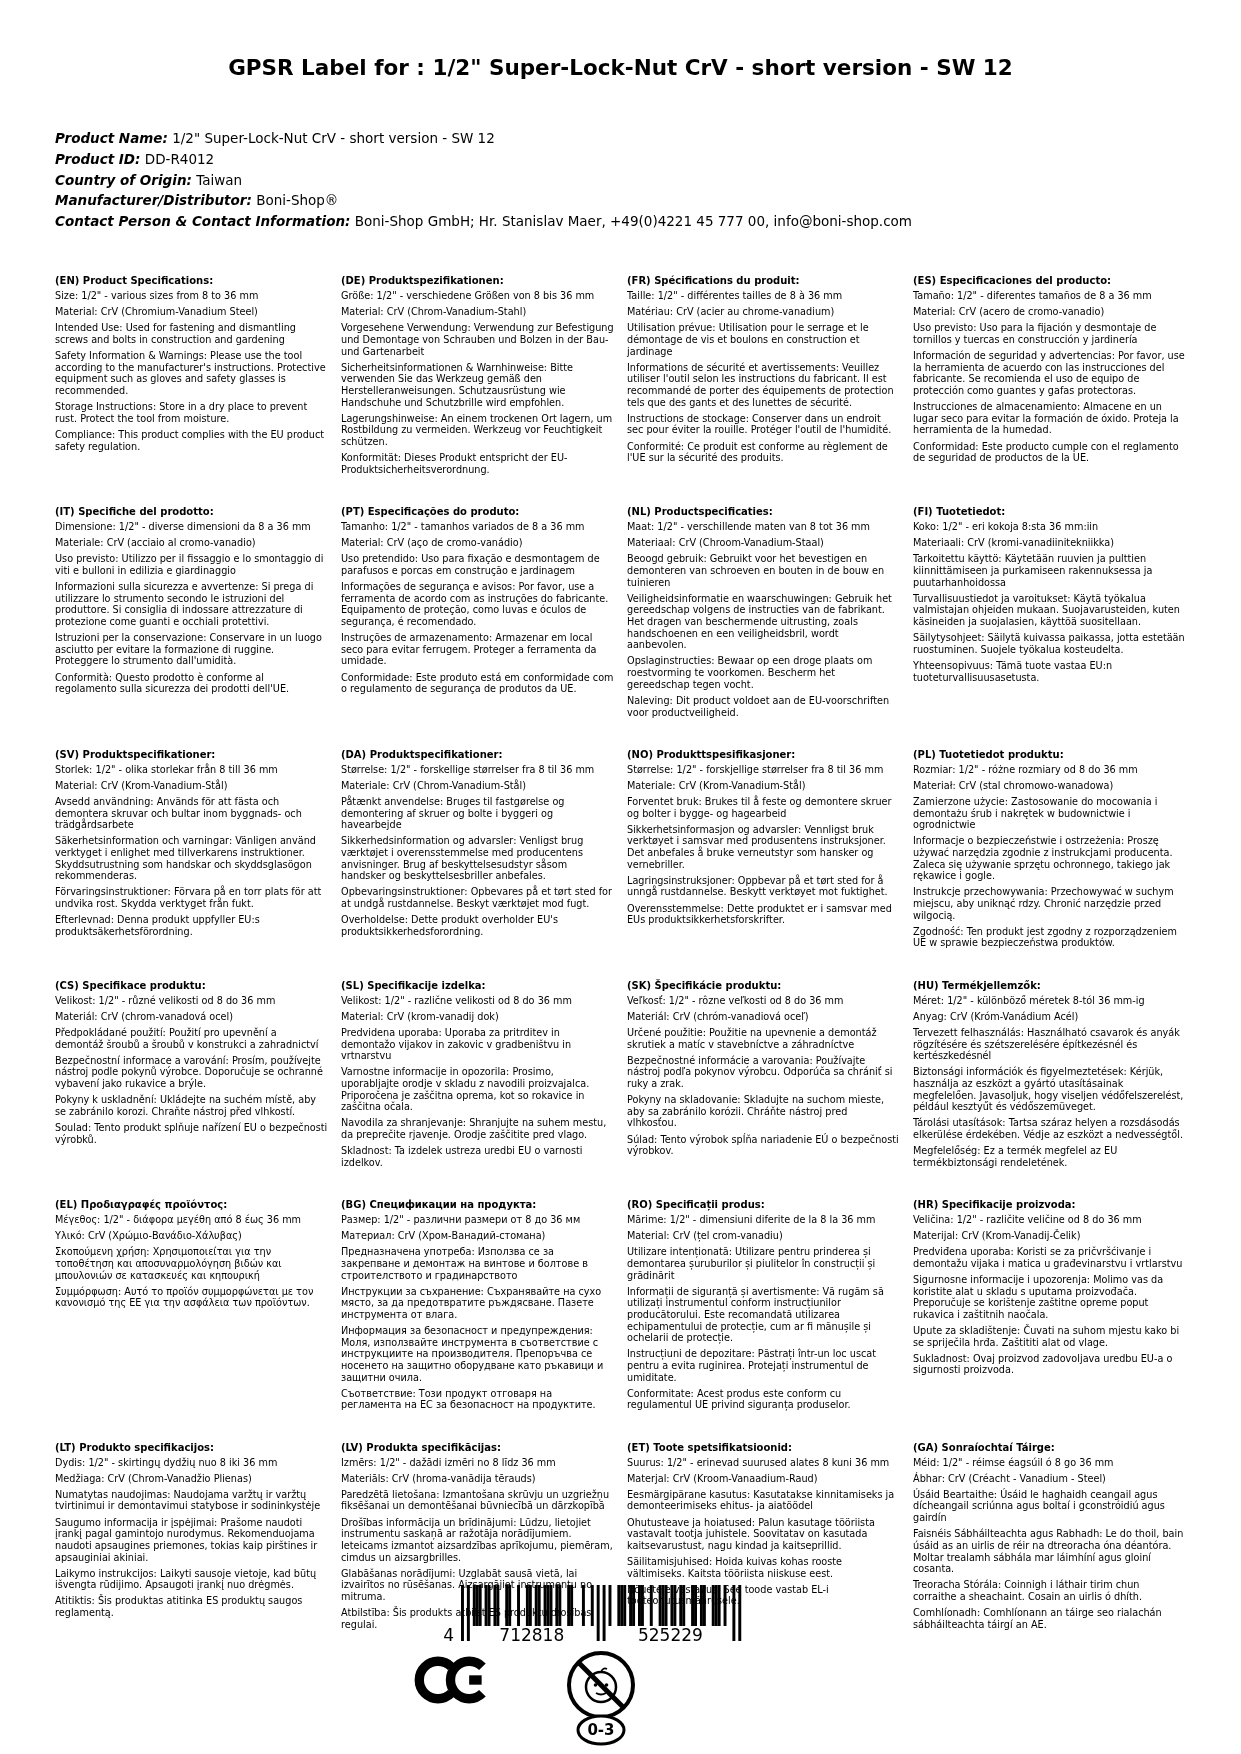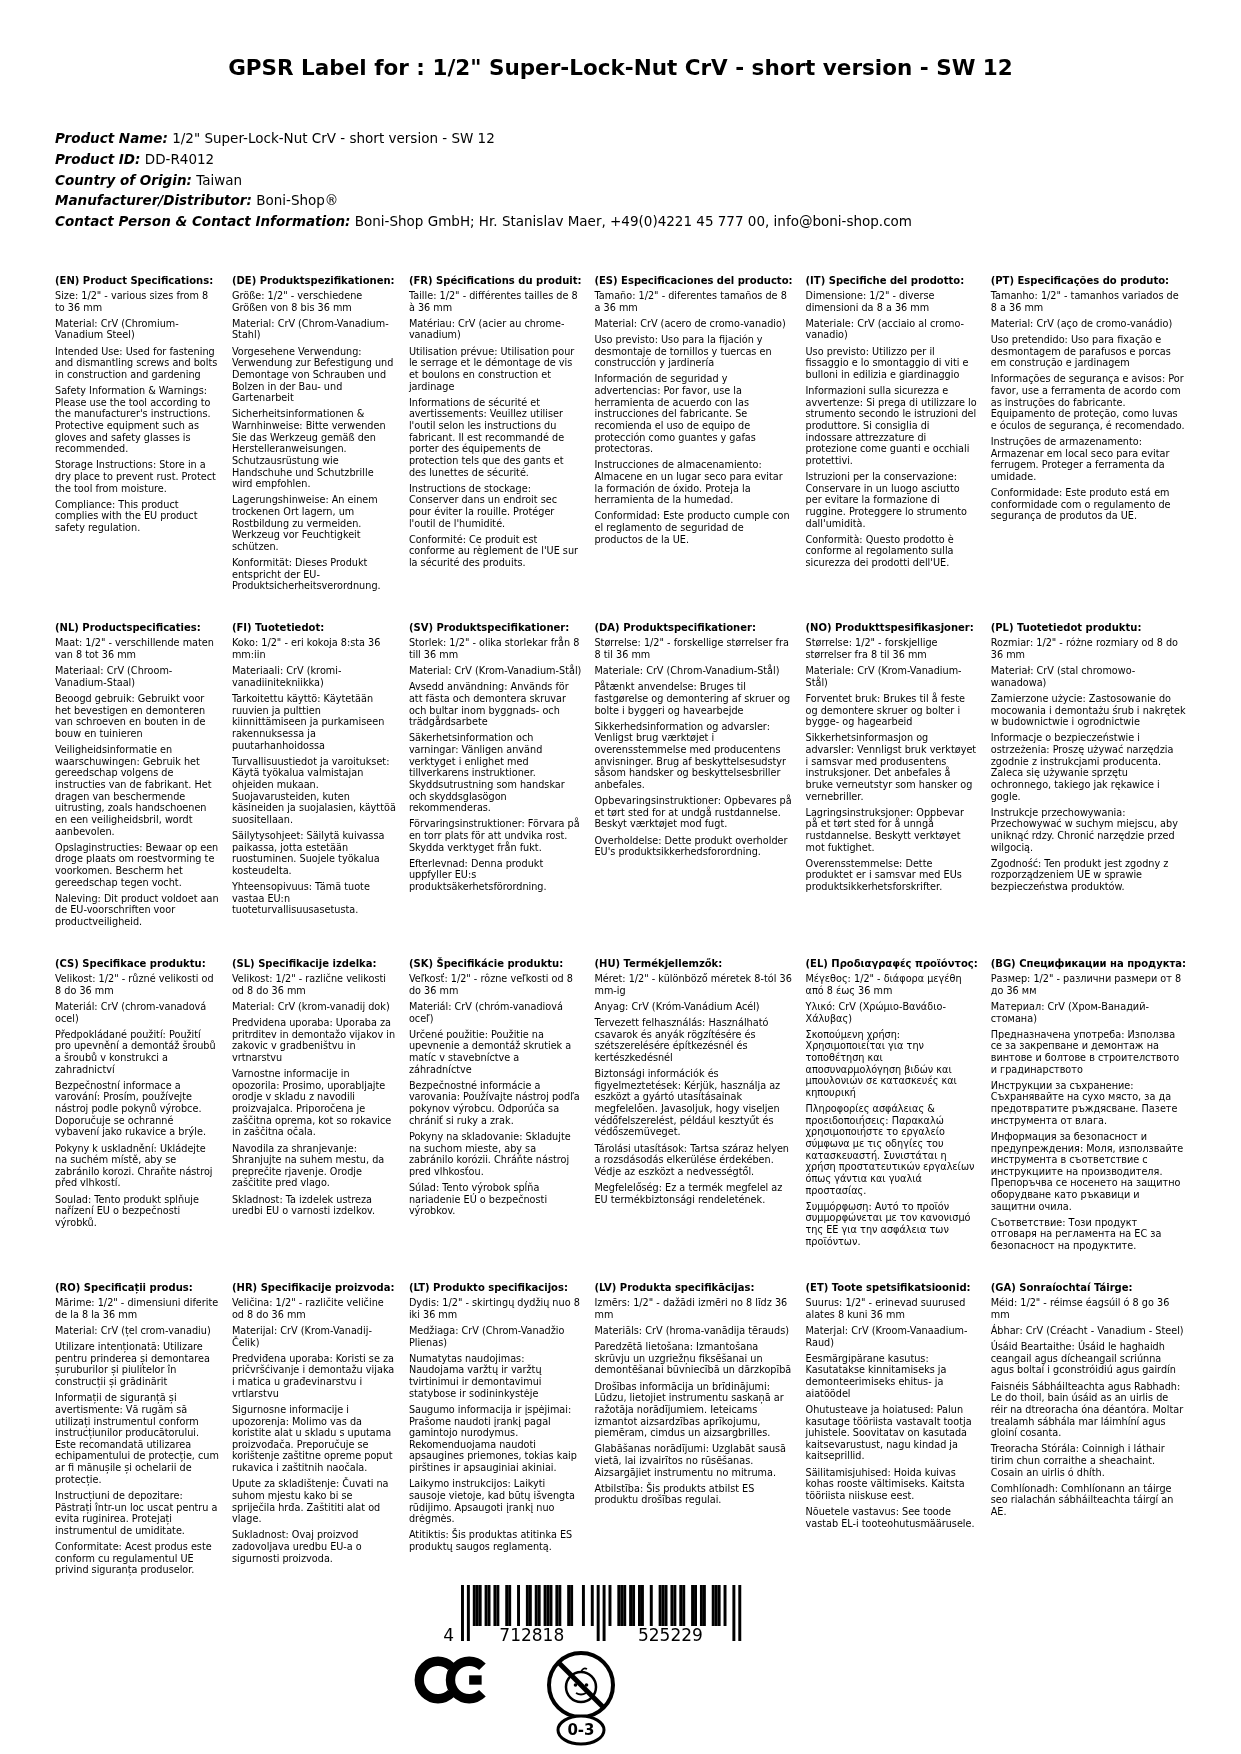--- a/index.html
+++ b/index.html
@@ -3,29 +3,29 @@
 <meta charset="utf-8">
 <style>
   html,body{margin:0;padding:0;background:#fff;color:#000;}
   body{width:1241px;height:1754px;position:relative;overflow:hidden;
        font-family:"DejaVu Sans","Liberation Sans",sans-serif;}
   .page{padding:45px 55px 0 55px;}
   .title{font-size:21.5px;font-weight:bold;text-align:center;margin:0;padding-top:10px;}
   .info{margin-top:50px;font-size:13.5px;}
   .info p{margin:0 0 3px 0;line-height:1.32;}
   .info b{font-weight:bold;font-style:italic;}
-  .grid{margin-top:44px;display:grid;grid-template-columns:repeat(6,1fr);
+  .grid{margin-top:44px;display:grid;grid-template-columns:repeat(4,1fr);
         column-gap:13px;row-gap:26px;font-size:9.7px;line-height:1.2;align-items:start;}
   .block h3{font-size:10px;font-weight:bold;margin:0 0 3px 0;white-space:nowrap;}
   .block p{margin:0 0 4.5px 0;}
   .barcode{position:absolute;left:433px;top:1585px;}
   .barcode svg rect{fill:#000;}
   .barcode svg text{fill:#000;}
   .ce{position:absolute;left:413px;top:1655px;}
-  .age{position:absolute;left:542px;top:1648px;}
+  .age{position:absolute;left:562px;top:1648px;}
 </style>
 </head>
 <body>
 
 <div class="page">
   <h1 class="title">GPSR Label for : 1/2" Super-Lock-Nut CrV - short version - SW 12</h1>
   <section class="info" id="info">
   <p class="info-row"><b class="lbl">Product Name:</b> <span class="val">1/2" Super-Lock-Nut CrV - short version - SW 12</span></p>
 
   <p class="info-row"><b class="lbl">Product ID:</b> <span class="val">DD-R4012</span></p>
@@ -195,21 +195,20 @@
         <p>Biztonsági információk és figyelmeztetések: Kérjük, használja az eszközt a gyártó utasításainak megfelelően. Javasoljuk, hogy viseljen védőfelszerelést, például kesztyűt és védőszemüveget.</p>
         <p>Tárolási utasítások: Tartsa száraz helyen a rozsdásodás elkerülése érdekében. Védje az eszközt a nedvességtől.</p>
         <p>Megfelelőség: Ez a termék megfelel az EU termékbiztonsági rendeletének.</p>
       </div>
 
   <div class="block">
     <h3 class="bh">(EL) Προδιαγραφές προϊόντος:</h3>
   <p>Μέγεθος: 1/2" - διάφορα μεγέθη από 8 έως 36 mm</p>
         <p>Υλικό: CrV (Χρώμιο-Βανάδιο-Χάλυβας)</p>
         <p>Σκοπούμενη χρήση: Χρησιμοποιείται για την τοποθέτηση και αποσυναρμολόγηση βιδών και μπουλονιών σε κατασκευές και κηπουρική</p>
-        <p>Πληροφορίες ασφάλειας &amp; προειδοποιήσεις: Παρακαλώ χρησιμοποιήστε το εργαλείο σύμφωνα με τις οδηγίες του κατασκευαστή. Συνιστάται η χρήση προστατευτικών εργαλείων όπως γάντια και γυαλιά προστασίας.</p>
         <p>Συμμόρφωση: Αυτό το προϊόν συμμορφώνεται με τον κανονισμό της ΕΕ για την ασφάλεια των προϊόντων.</p>
       </div>
 
   <div class="block">
     <h3 class="bh">(BG) Спецификации на продукта:</h3>
   <p>Размер: 1/2" - различни размери от 8 до 36 мм</p>
         <p>Материал: CrV (Хром-Ванадий-стомана)</p>
         <p>Предназначена употреба: Използва се за закрепване и демонтаж на винтове и болтове в строителството и градинарството</p>
         <p>Инструкции за съхранение: Съхранявайте на сухо място, за да предотвратите ръждясване. Пазете инструмента от влага.</p>
         <p>Информация за безопасност и предупреждения: Моля, използвайте инструмента в съответствие с инструкциите на производителя. Препоръчва се носенето на защитно оборудване като ръкавици и защитни очила.</p>

